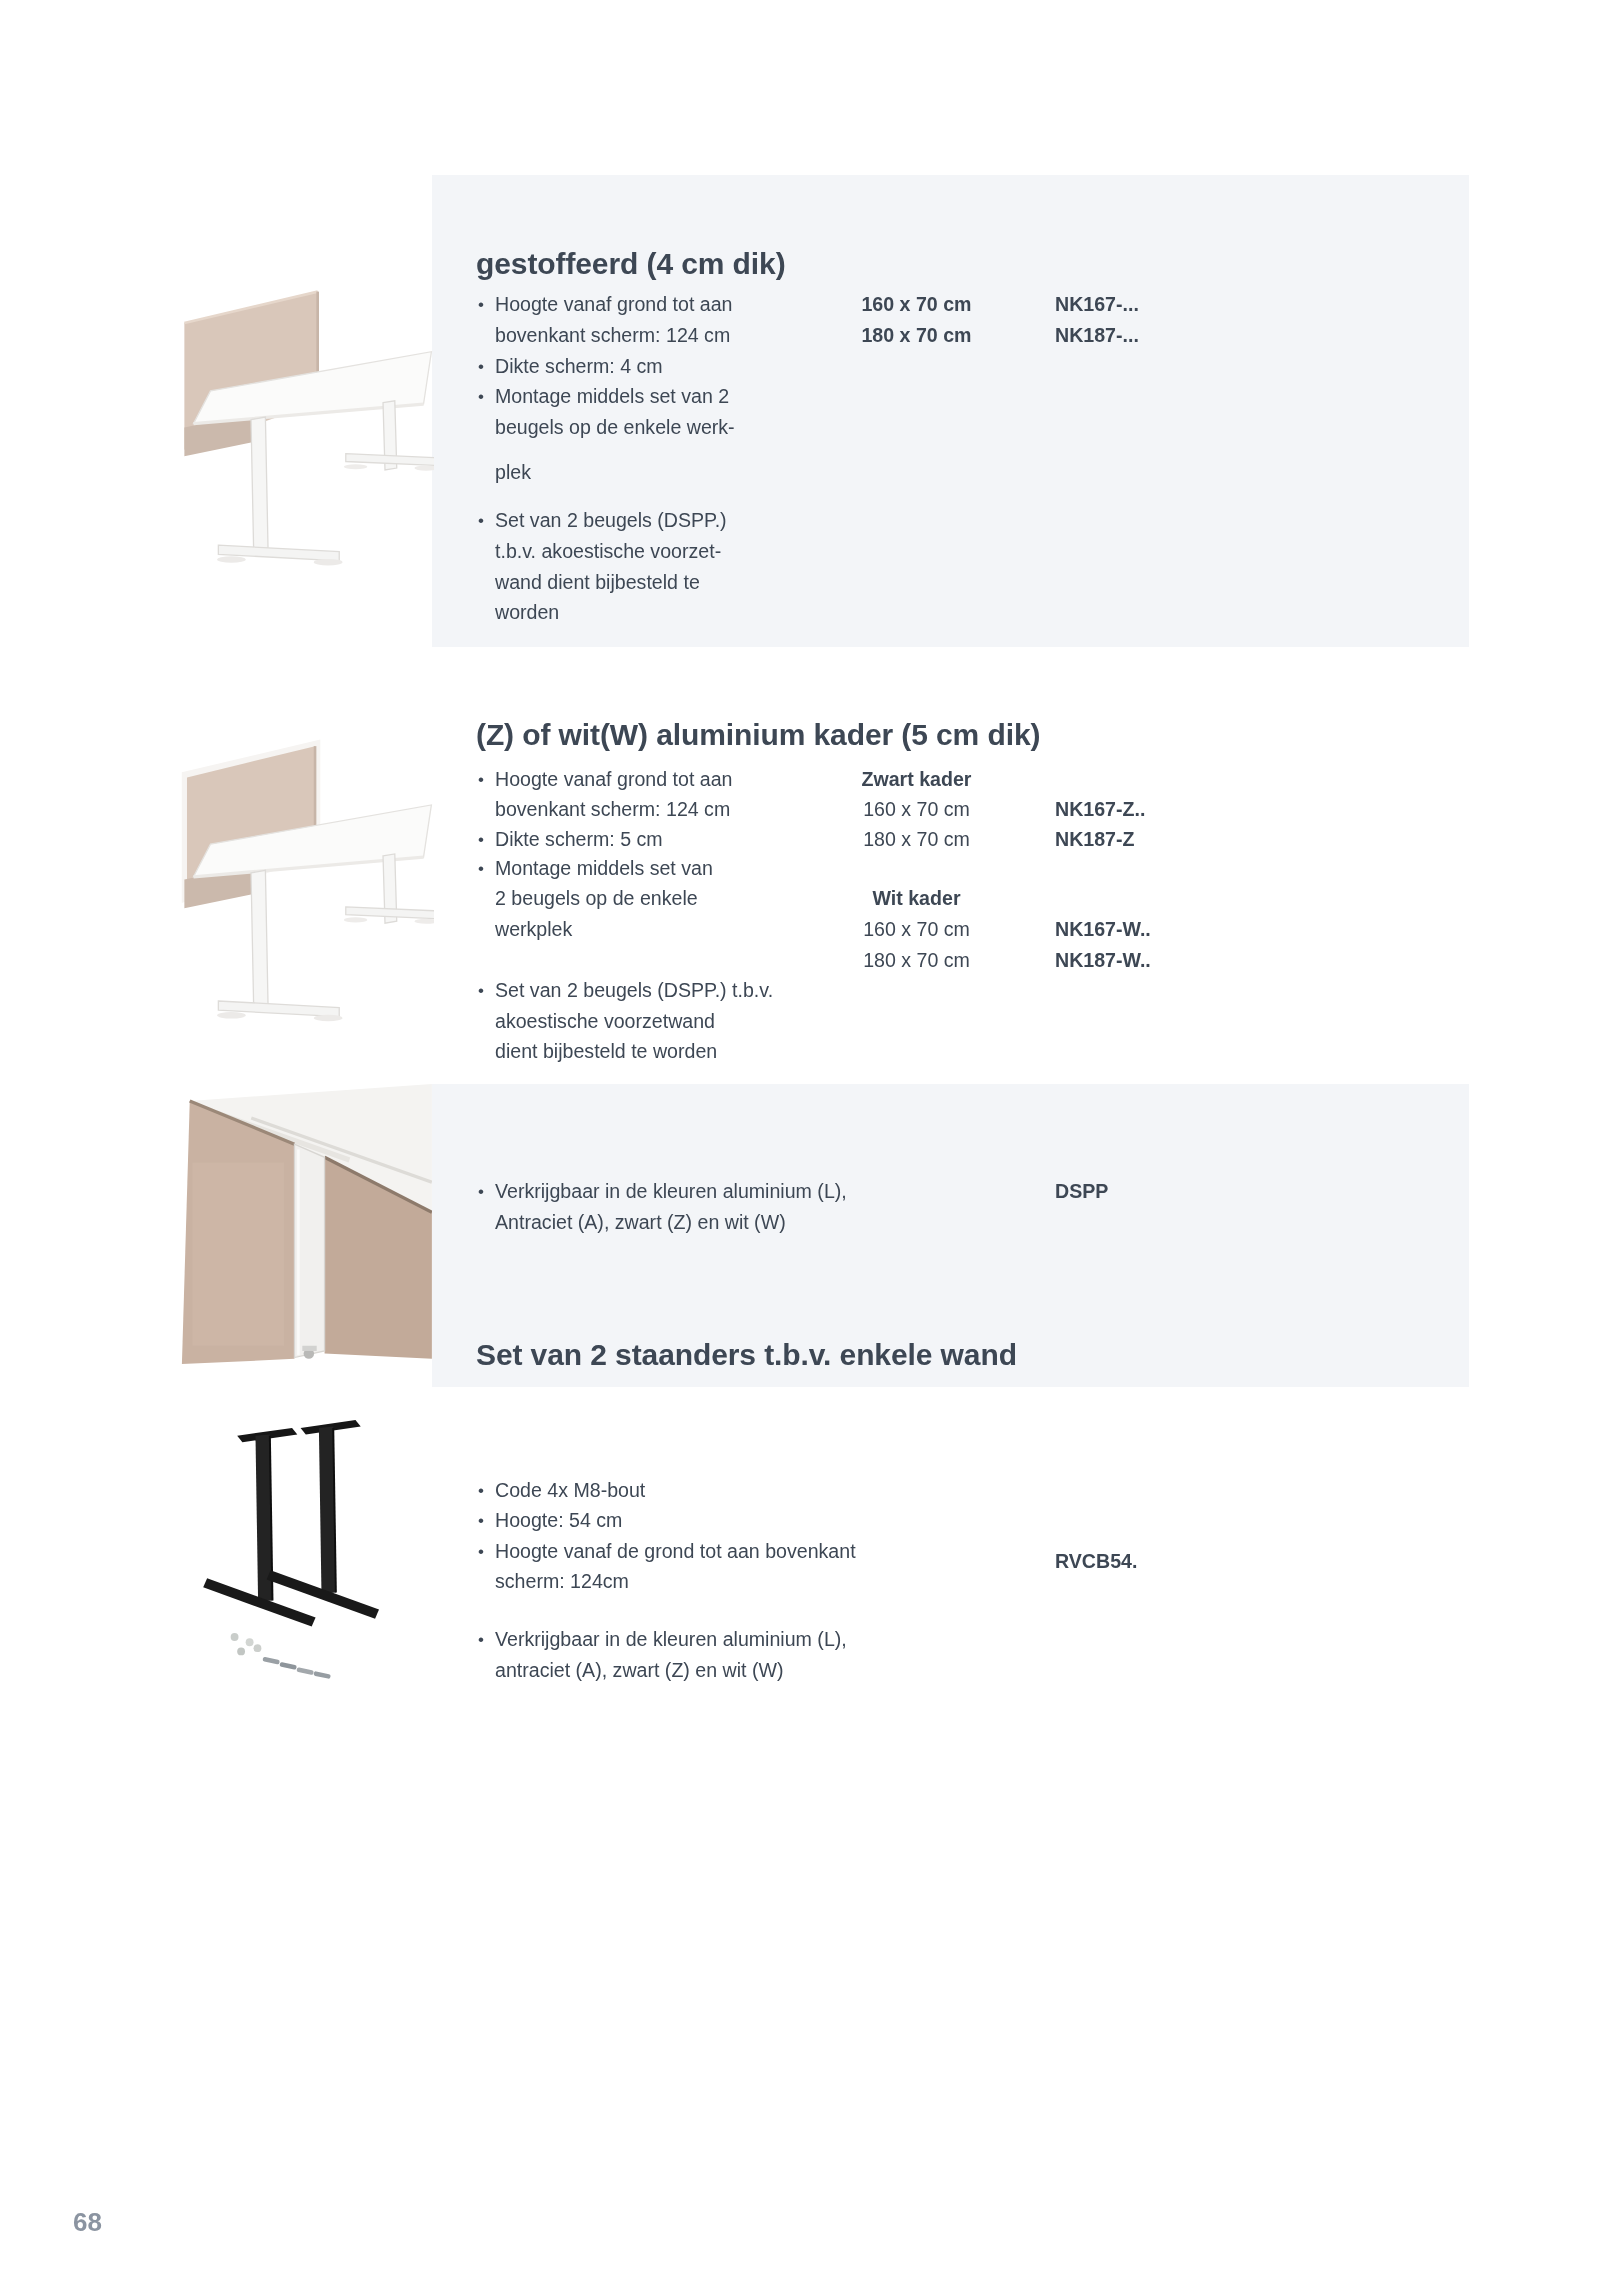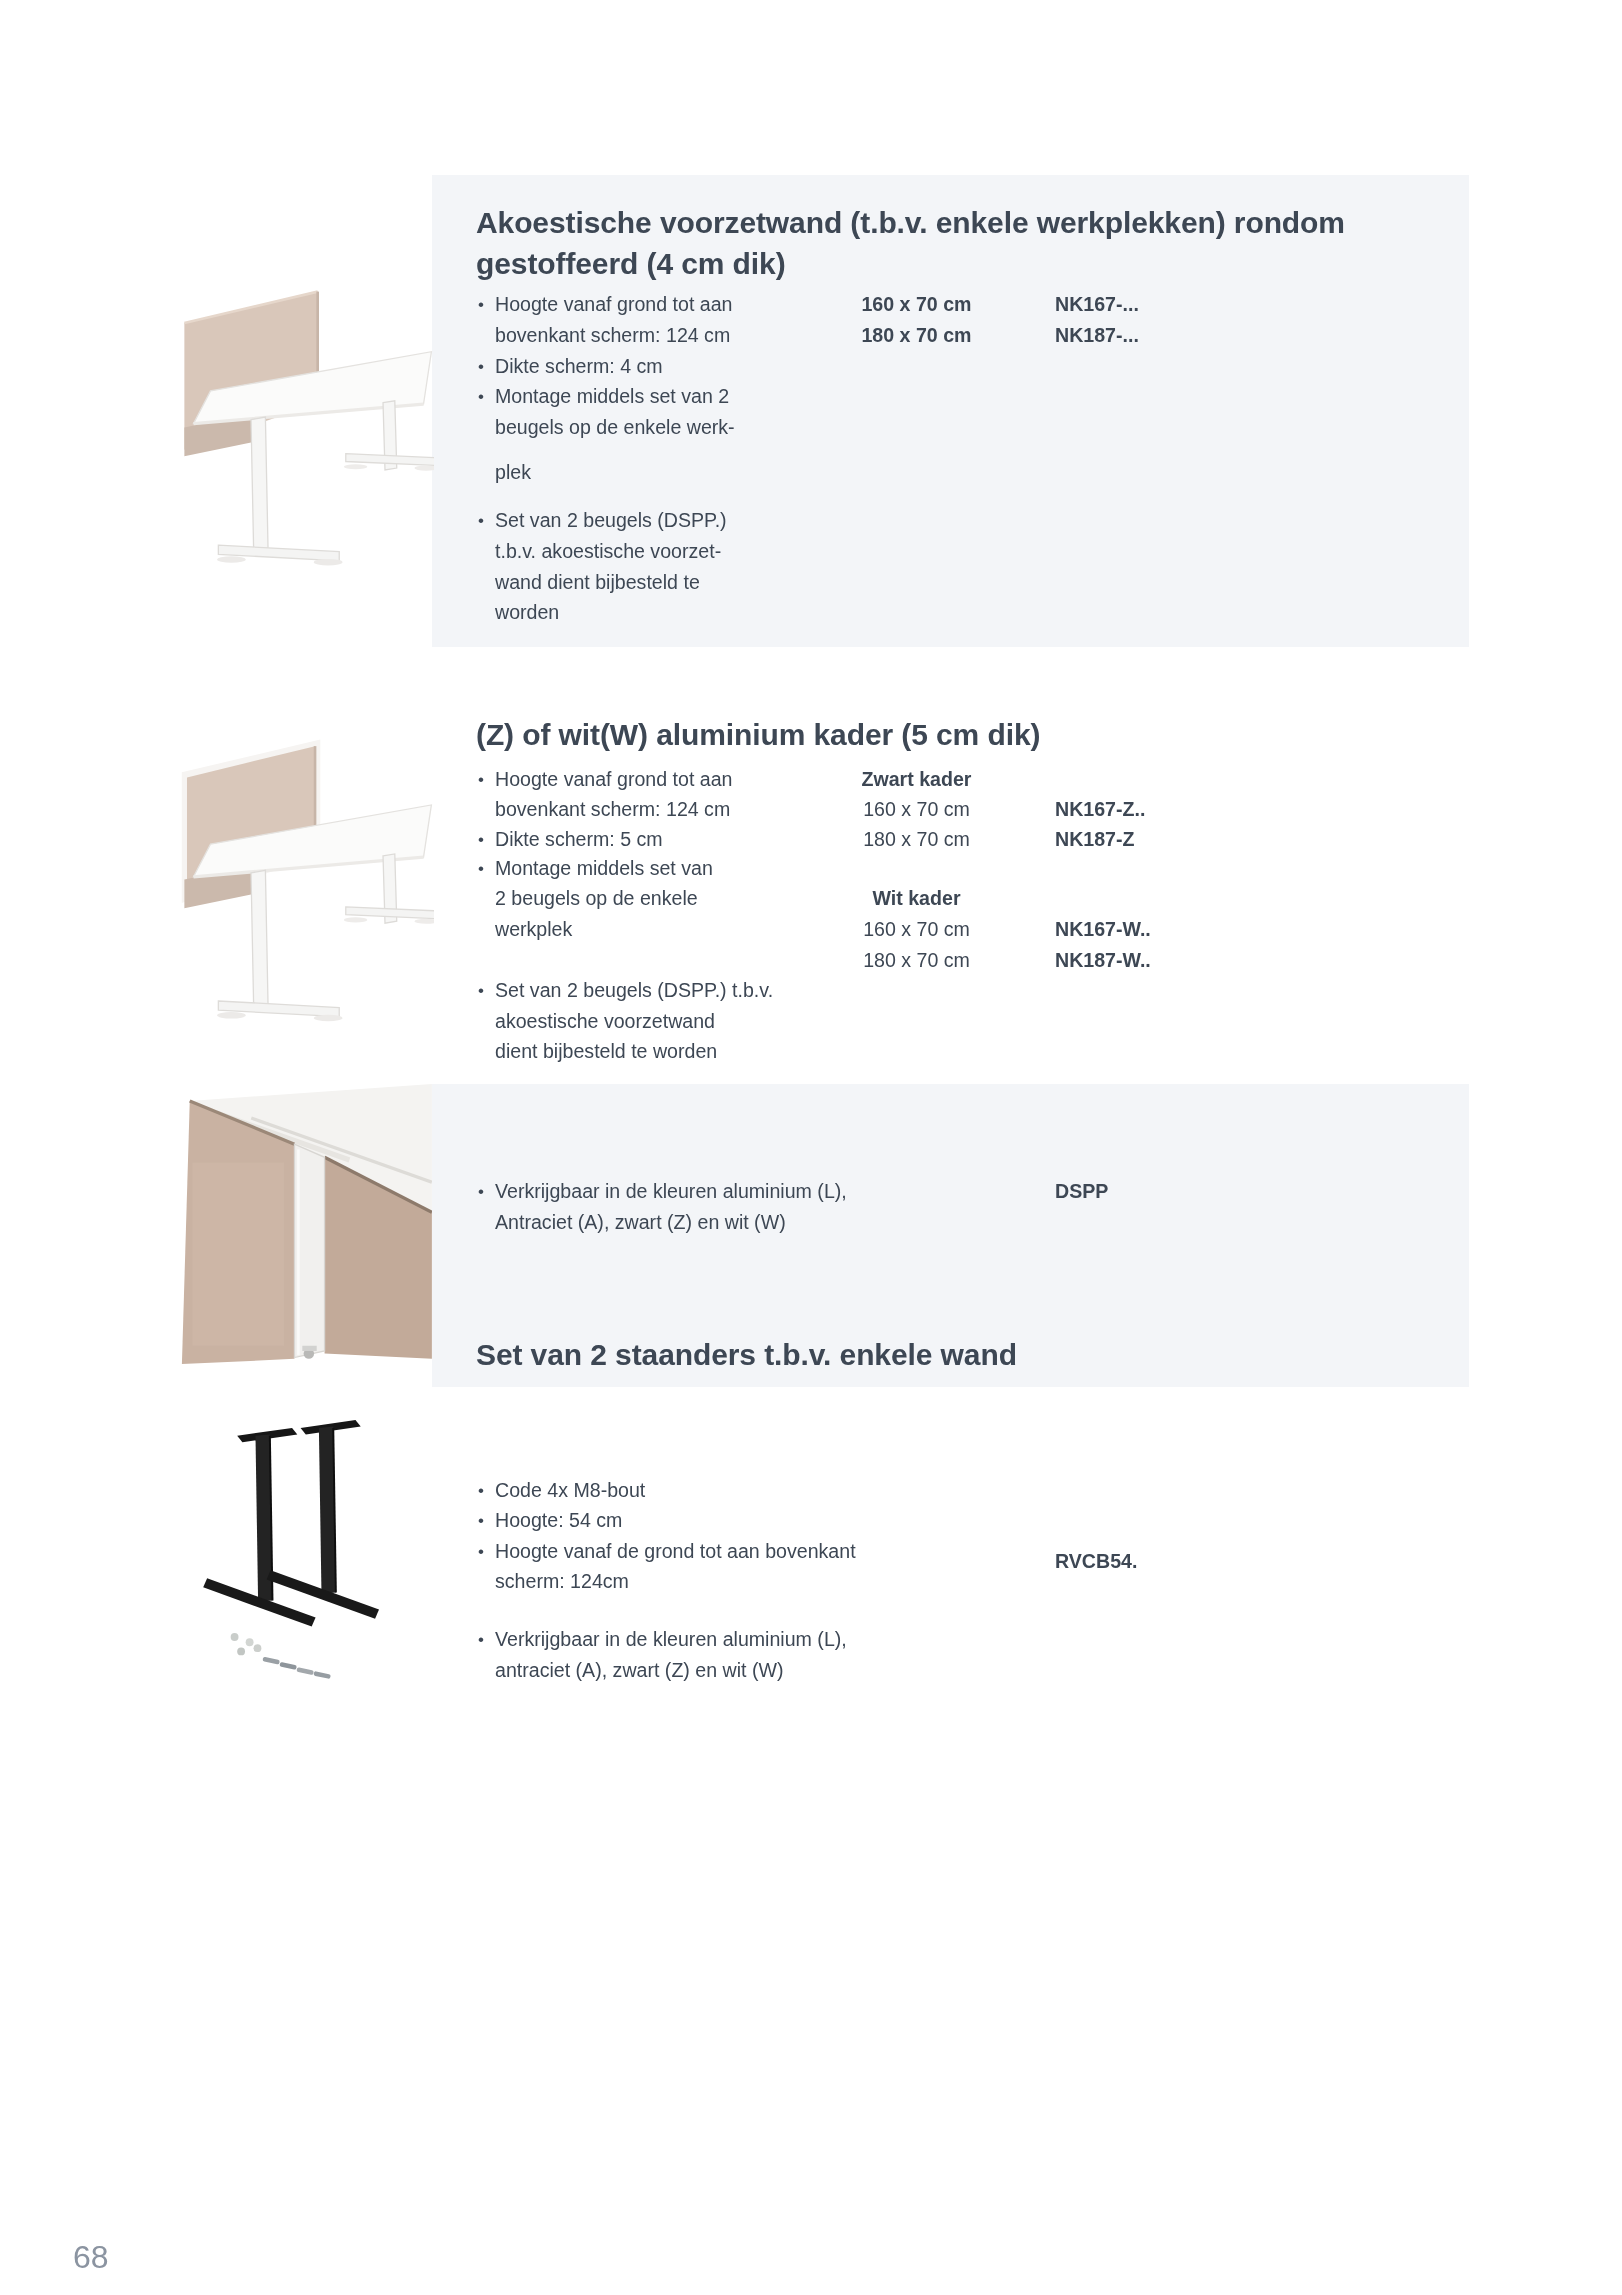--- a/index.html
+++ b/index.html
@@ -34,21 +34,21 @@
   .dim{
     position:absolute;left:847px;width:139px;text-align:center;font-size:19.6px;line-height:23.6px;
     white-space:nowrap;color:var(--ink);
   }
   .code{
     position:absolute;left:1055px;font-size:19.6px;line-height:23.6px;font-weight:bold;white-space:nowrap;color:var(--ink);
   }
   .bold{font-weight:bold;}
   .photo{position:absolute;}
   .pagenum{
-    position:absolute;left:73px;top:2207px;font-size:32px;font-weight:normal;color:var(--pagenum);margin-top:32px;
+    position:absolute;left:73px;top:2207px;font-size:26px;font-weight:bold;color:var(--pagenum);
   }
 </style>
 </head>
 <body>
 
 <div class="page">
 
 
   <div class="band b1"></div>
   <div class="band b3"></div>
@@ -123,21 +123,20 @@
       <circle cx="131" cy="360" r="6" fill="#D2D5D2"></circle>
       <circle cx="118" cy="374" r="6" fill="#C2C6C3"></circle>
       <circle cx="143" cy="369" r="6" fill="#CCCFCC"></circle>
       <rect x="152" y="382" width="26" height="7" rx="3" fill="#9AA0A5" transform="rotate(12 152 382)"></rect>
       <rect x="178" y="390" width="26" height="7" rx="3" fill="#8E959B" transform="rotate(12 178 390)"></rect>
       <rect x="204" y="398" width="26" height="7" rx="3" fill="#A3A8AC" transform="rotate(12 204 398)"></rect>
       <rect x="230" y="404" width="26" height="7" rx="3" fill="#969DA2" transform="rotate(12 230 404)"></rect>
     </svg>
   </div>
 
-  <div class="title" style="top:204px">Akoestische voorzetwand (t.b.v. enkele werkplekken) rondom</div>
   <div class="title" style="top:245px">gestoffeerd (4 cm dik)</div>
 
   <div class="ln" style="top:293px"><span class="mk">•</span><span>Hoogte vanaf grond tot aan</span></div>
   <div class="ln" style="top:324px"><span>bovenkant scherm: 124 cm</span></div>
   <div class="ln" style="top:355px"><span class="mk">•</span><span>Dikte scherm: 4 cm</span></div>
   <div class="ln" style="top:385px"><span class="mk">•</span><span>Montage middels set van 2</span></div>
   <div class="ln" style="top:416px"><span>beugels op de enkele werk-</span></div>
   <div class="ln" style="top:461px"><span>plek</span></div>
   <div class="ln" style="top:509px"><span class="mk">•</span><span>Set van 2 beugels (DSPP.)</span></div>
   <div class="ln" style="top:540px"><span>t.b.v. akoestische voorzet-</span></div>

